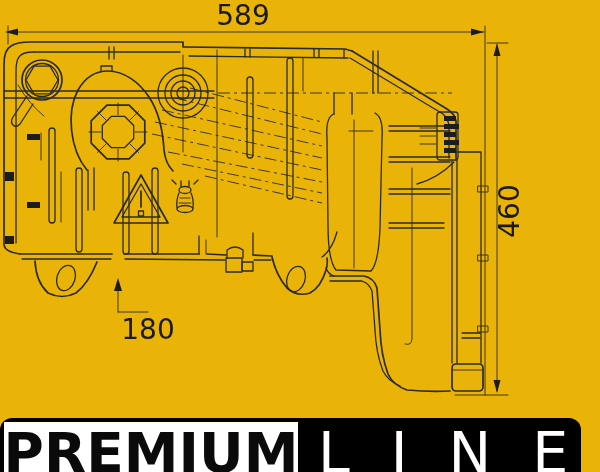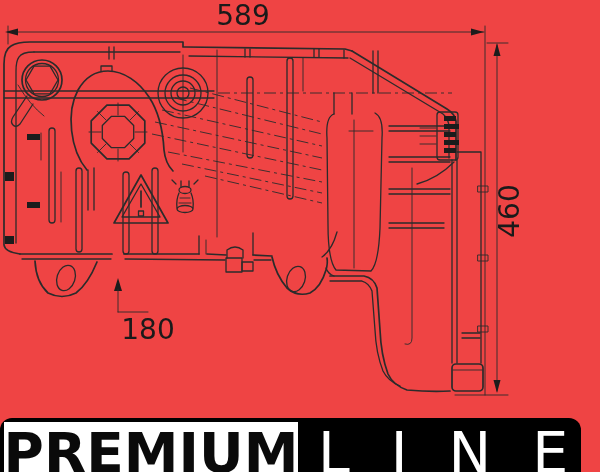--- a/index.html
+++ b/index.html
@@ -1,16 +1,16 @@
 <!DOCTYPE html>
 <html><head>
 <meta charset="utf-8">
 <style>
   html,body{margin:0;padding:0;background:#fff;}
-  .stage{position:relative;width:600px;height:472px;background:#ef4444;overflow:hidden;
+  .stage{position:relative;width:600px;height:472px;background:#eab308;overflow:hidden;
          font-family:"DejaVu Sans","Liberation Sans",sans-serif;}
   svg{position:absolute;left:0;top:0;display:block;}
   svg *{vector-effect:non-scaling-stroke;}
   .s  {stroke:#2b2b2b;stroke-width:1.3;fill:none;stroke-linecap:round;stroke-linejoin:round;}
   .s2 {stroke:#2b2b2b;stroke-width:1.7;fill:none;stroke-linecap:round;stroke-linejoin:round;}
   .thin{stroke:#2b2b2b;stroke-width:0.9;fill:none;stroke-linecap:round;}
   .dash{stroke:#2b2b2b;stroke-width:0.9;fill:none;stroke-dasharray:12 4 3 4;}
   .fillb{fill:#1c1c1c;stroke:none;}
   .dimtxt{font-size:28px;fill:#1a1a1a;}
   .banner{position:absolute;left:0;top:418px;width:581px;height:70px;background:#000;

